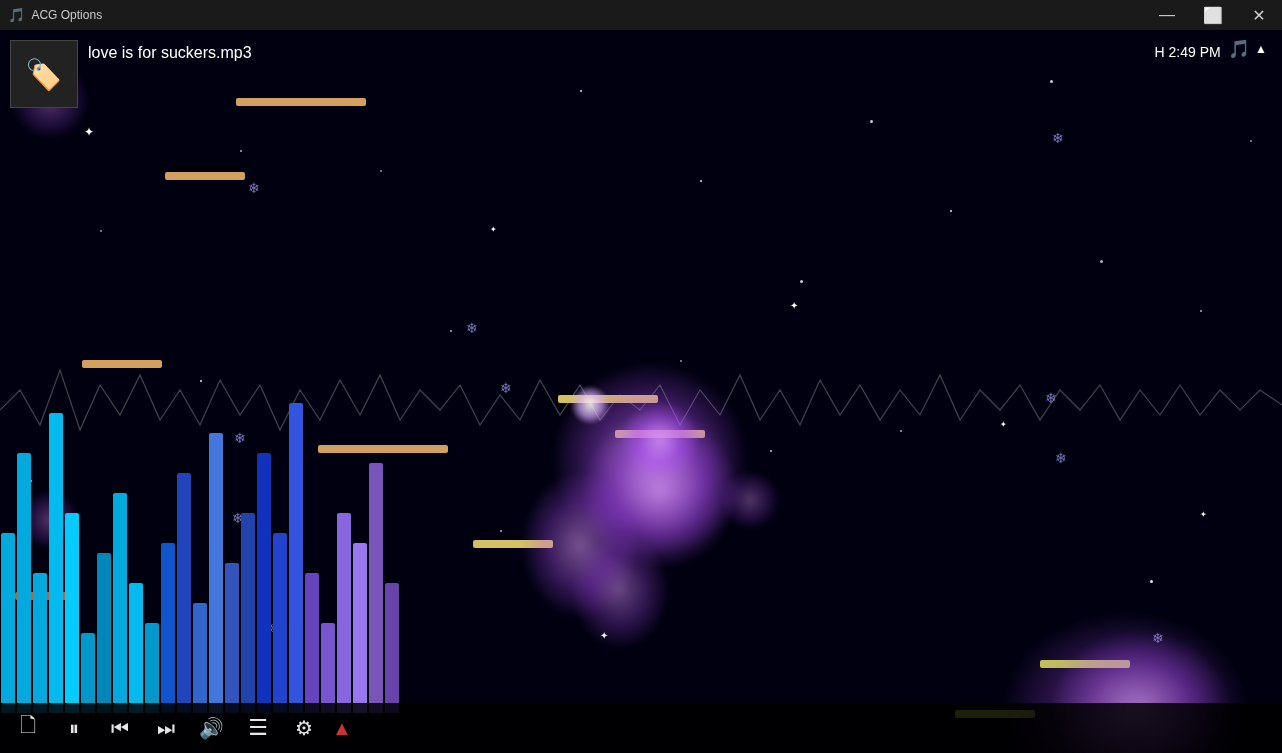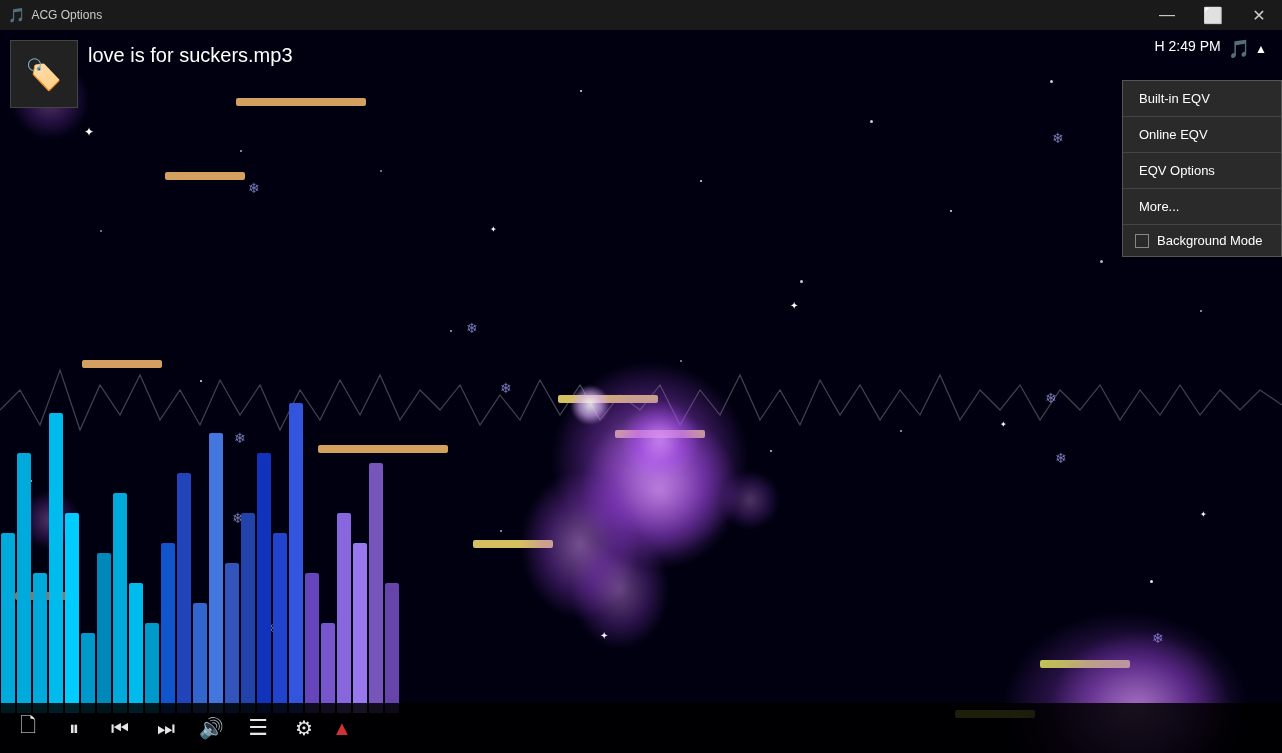--- a/index.html
+++ b/index.html
@@ -133,30 +133,30 @@
     #album-art-icon {
       font-size: 30px;
     }
 
     
     #song-title {
       position: absolute;
       top: 14px;
       left: 88px;
       color: white;
-      font-size: 20px;
+      font-size: 16px;
     }
 
     
     #top-right-info {
       position: absolute;
       top: 8px;
       right: 15px;
       display: flex;
-      align-items: flex-start;
+      align-items: flex-end;
       gap: 8px;
       color: white;
       font-size: 14px;
     }
     #music-icon-area {
       display: flex;
       align-items: center;
       gap: 4px;
       cursor: pointer;
     }
@@ -356,30 +356,20 @@
     <div id="song-title">love is for suckers.mp3</div>
 
     <div id="top-right-info">
       <span>H  2:49 PM</span>
       <div id="music-icon-area">
         <span style="font-size:18px;">🎵</span>
         <span style="font-size:12px;">▲</span>
       </div>
     </div>
 
-    <div id="dropdown-menu">
-      <div class="menu-item">Built-in EQV</div>
-      <div class="menu-item">Online EQV</div>
-      <div class="menu-item">EQV Options</div>
-      <div class="menu-item">More...</div>
-      <div class="menu-item-checkbox">
-        <div class="menu-checkbox"></div>
-        <span>Background Mode</span>
-      </div>
-    </div>
 
     <div id="eq-bars">
     <div class="eq-bar" style="height: 180px; background: rgb(0, 170, 221); max-width: 14px;"></div>
         <div class="eq-bar" style="height: 260px; background: rgb(0, 170, 221); max-width: 14px;"></div>
         <div class="eq-bar" style="height: 140px; background: rgb(0, 170, 221); max-width: 14px;"></div>
         <div class="eq-bar" style="height: 300px; background: rgb(0, 187, 238); max-width: 14px;"></div>
         <div class="eq-bar" style="height: 200px; background: rgb(0, 204, 255); max-width: 14px;"></div>
         <div class="eq-bar" style="height: 80px; background: rgb(0, 153, 204); max-width: 14px;"></div>
         <div class="eq-bar" style="height: 160px; background: rgb(0, 136, 187); max-width: 14px;"></div>
         <div class="eq-bar" style="height: 220px; background: rgb(0, 170, 221); max-width: 14px;"></div>

